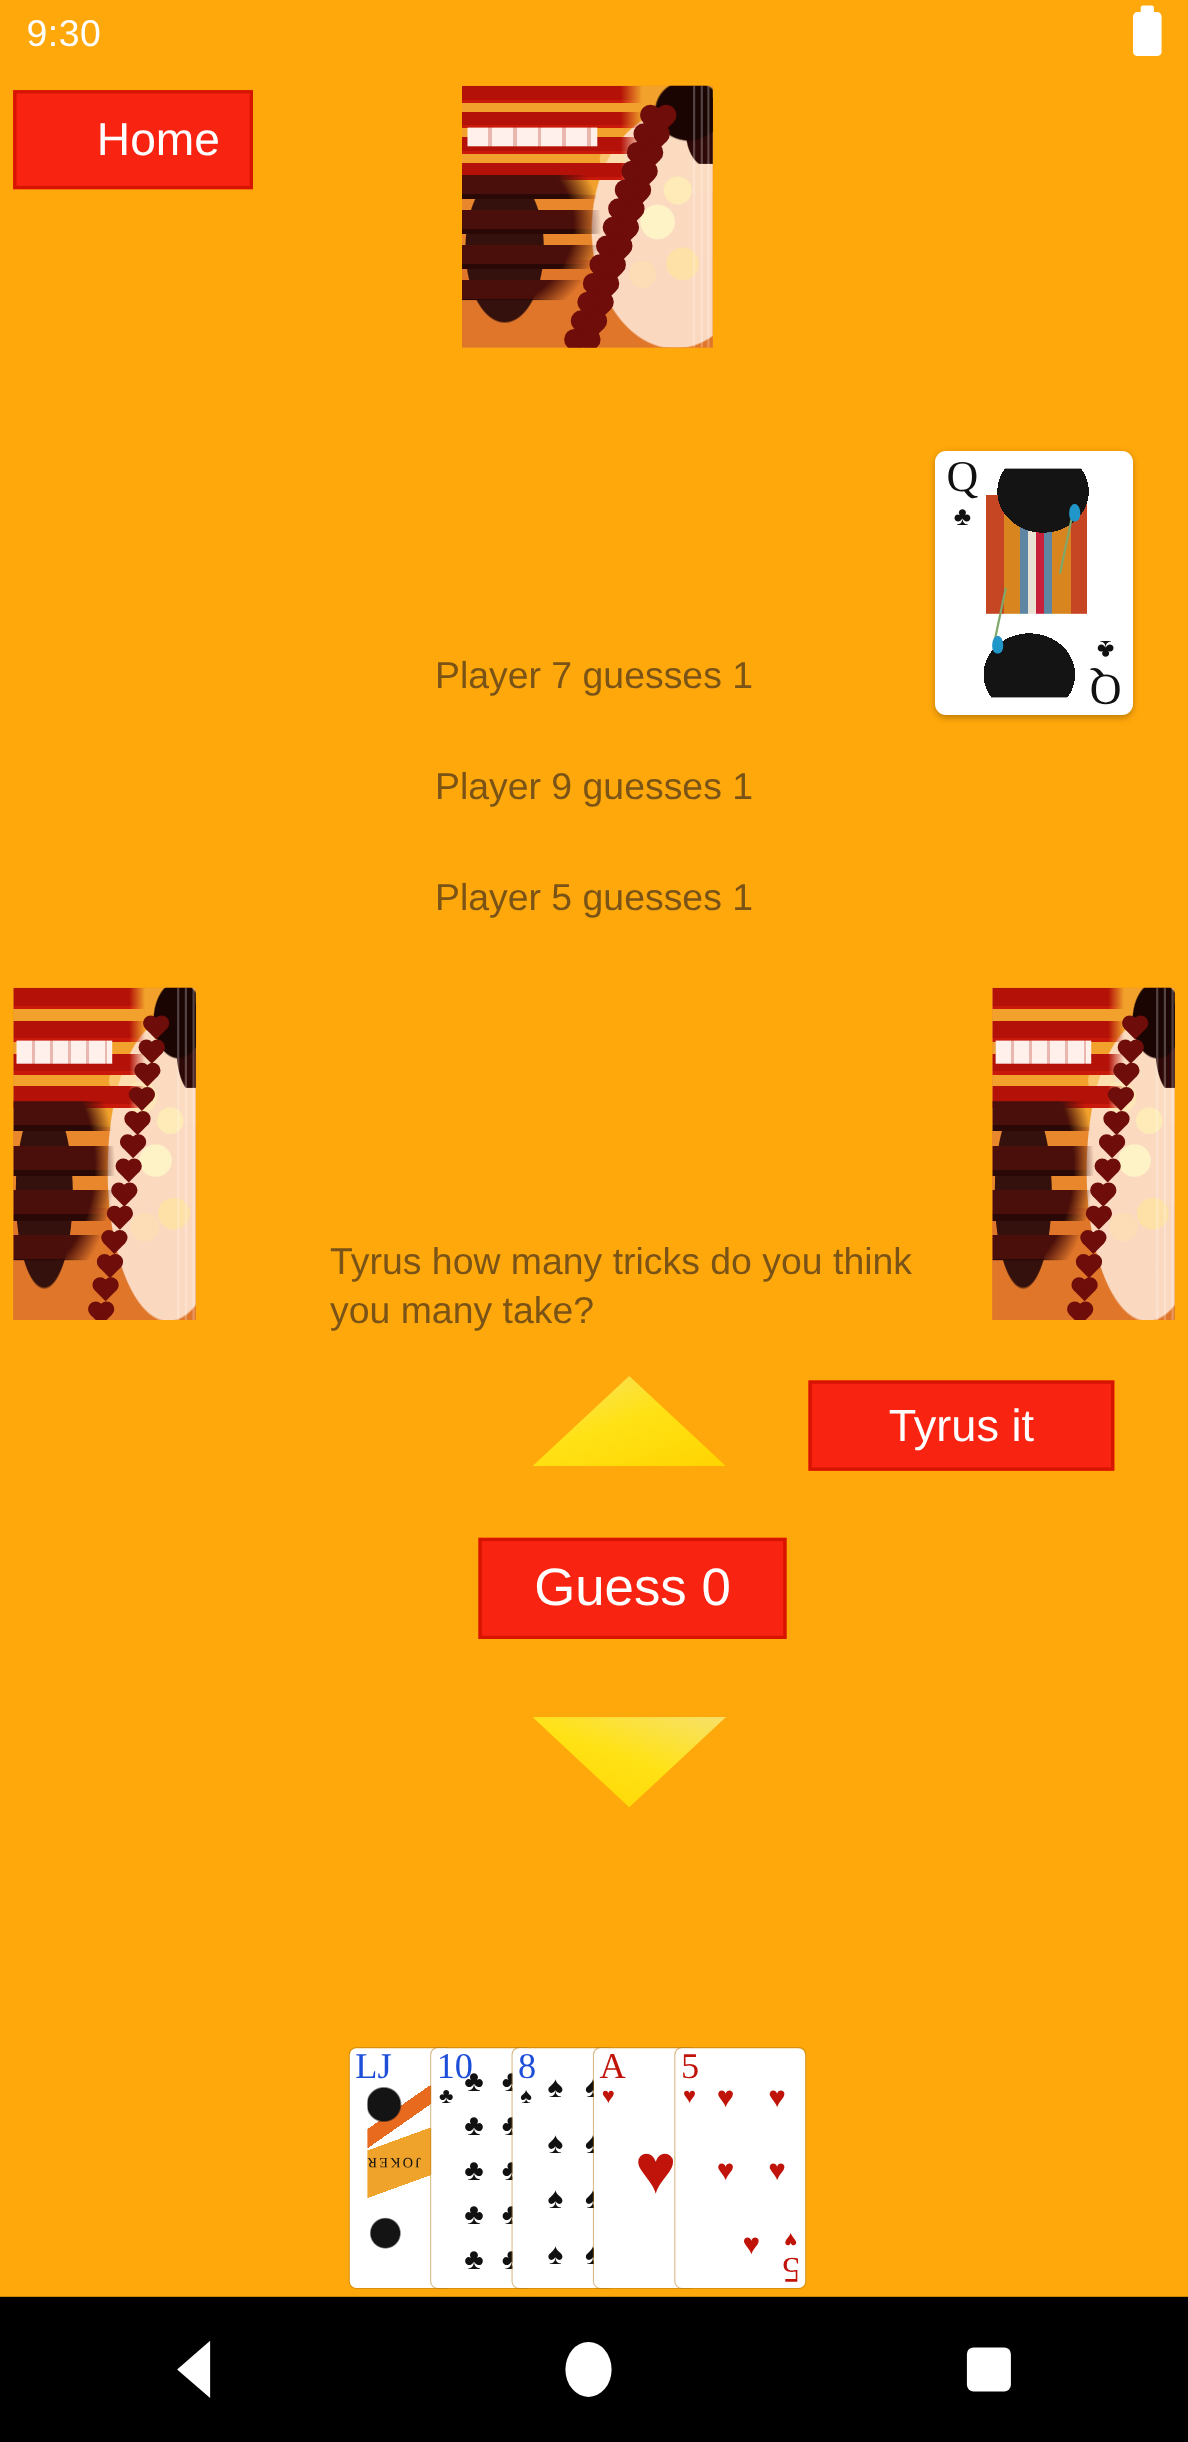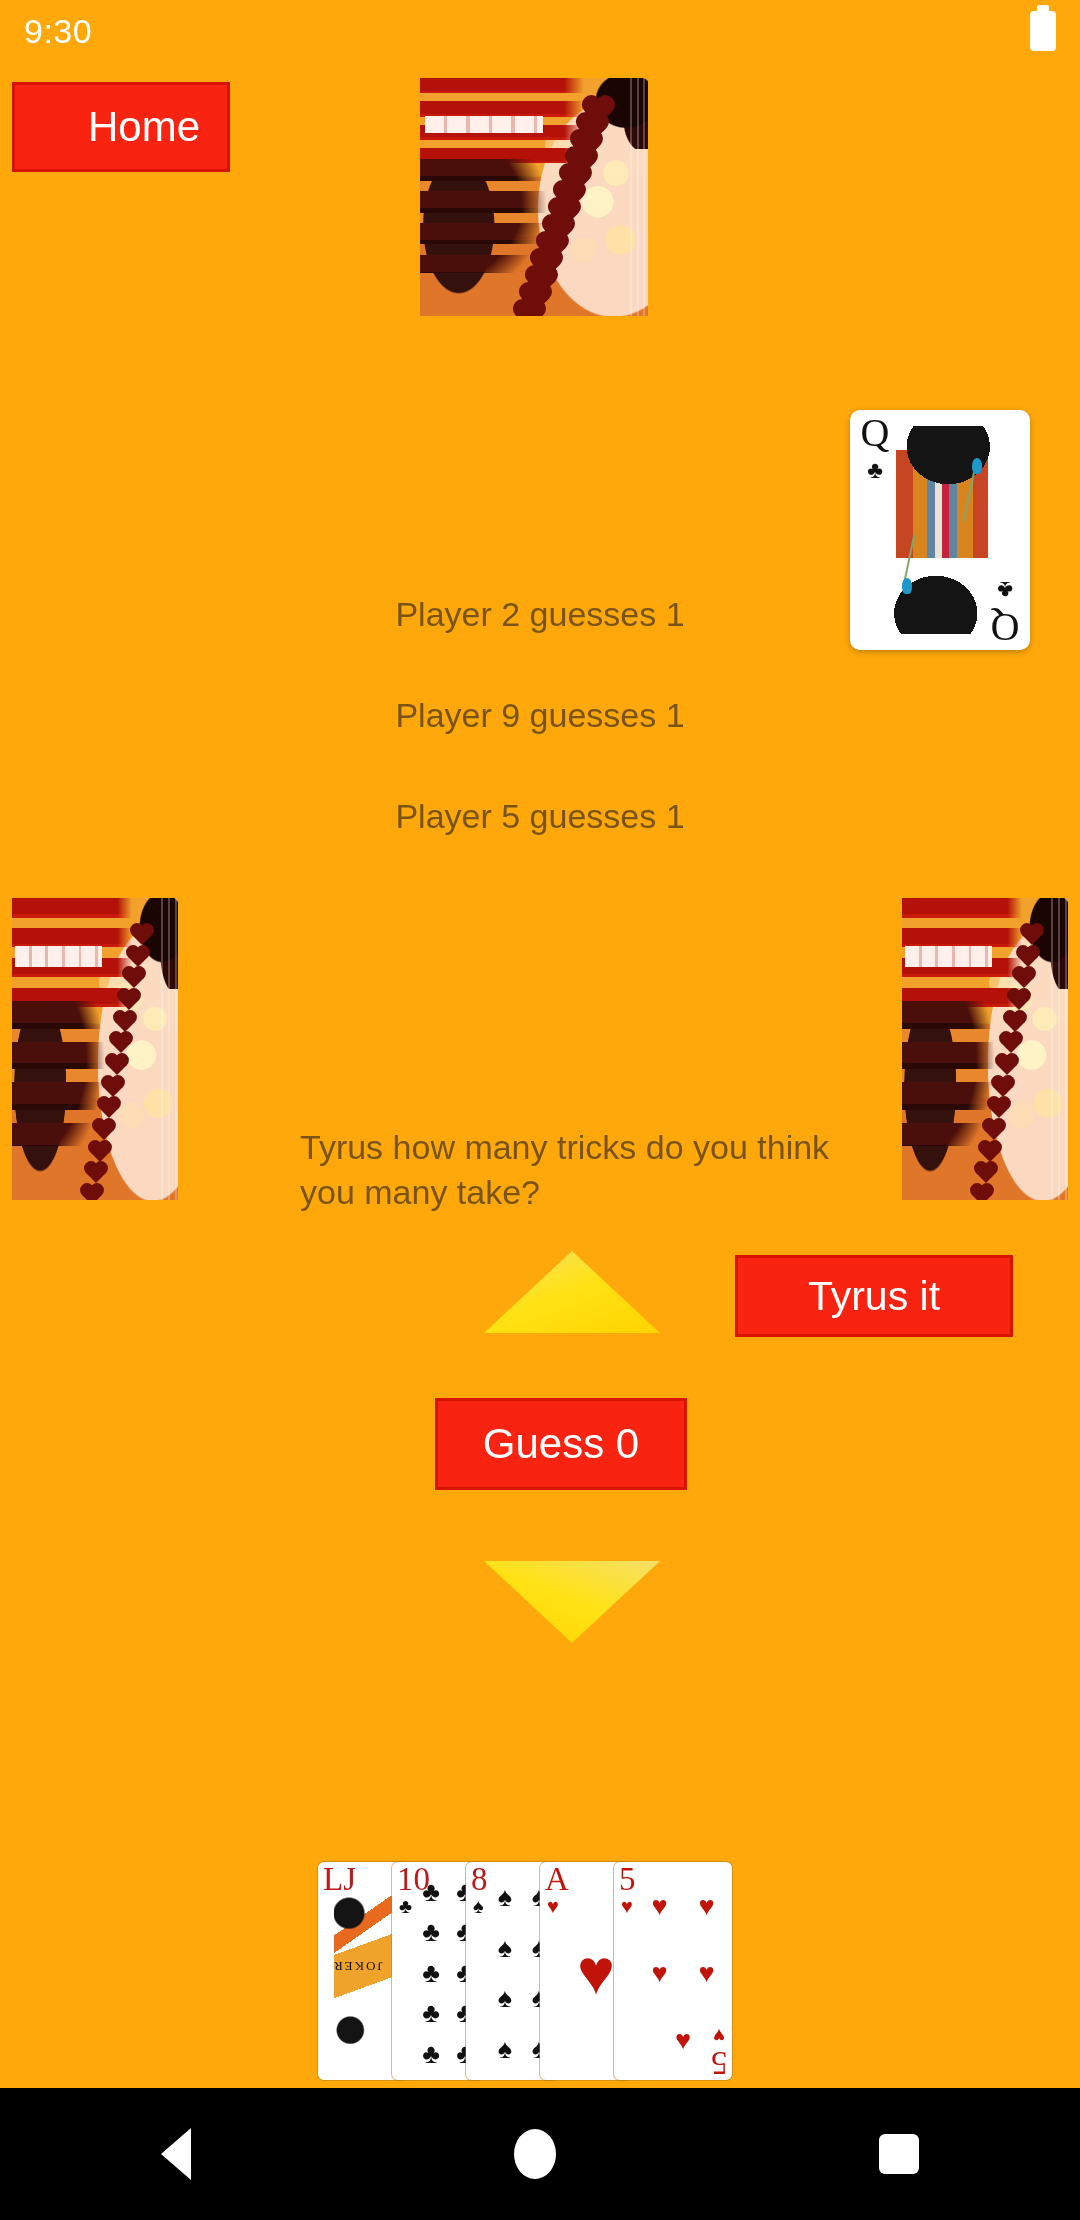--- a/index.html
+++ b/index.html
@@ -34,21 +34,21 @@
     color:#ffffff;
     font-size:40px;
     display:flex;align-items:center;justify-content:center;
     box-sizing:border-box;
     cursor:pointer;
     line-height:1;
   }
 
   #home-button{left:12px;top:82px;width:218px;height:90px;font-size:42px;padding-left:46px;}
   #board-it-button{left:735px;top:1255px;width:278px;height:82px;font-size:41px;}
-  #guess-button{left:435px;top:1398px;width:252px;height:92px;font-size:42px;}
+  #guess-button{left:435px;top:1398px;width:280px;height:92px;font-size:48px;}
 
   
   .cardback{
     position:absolute;
     overflow:hidden;
     background:#E8842B;
   }
   .cb-art{
     position:absolute;left:0;top:0;width:100%;height:100%;
     background:
@@ -196,21 +196,21 @@
     background:#FFA80B;
   }
   .pcard{
     position:absolute;top:0;width:92px;height:218px;
     background:#FFFFFF;border-radius:6px;
     box-shadow:0 0 0 1px rgba(180,120,20,.5);
     overflow:hidden;
   }
   .pc-idx{
     position:absolute;left:5px;top:0px;font-family:"Liberation Serif",serif;
-    font-size:33px;line-height:1.08;color:#b91c1c;
+    font-size:33px;line-height:1.08;color:#1d4ed8;
   }
   .pc-idx.red{color:#C0140A;}
   .pc-suit{
     position:absolute;left:7px;top:34px;font-size:20px;line-height:1;color:#111;
   }
   .pc-suit.red{color:#C0140A;}
   .pc-body{
     position:absolute;left:22px;top:10px;right:2px;bottom:6px;
     display:flex;flex-direction:column;align-items:center;justify-content:space-around;
     font-size:27px;color:#111;line-height:0.9;
@@ -286,21 +286,21 @@
   <div class="qc-stem" style="left:118px;top:60px;height:52px;transform:rotate(12deg);"></div>
   <div class="qc-flower" style="left:122px;top:48px;"></div>
   <div class="qc-stem" style="left:58px;top:124px;height:52px;transform:rotate(12deg);"></div>
   <div class="qc-flower" style="left:52px;top:168px;"></div>
   <div class="qc-index">Q</div>
   <div class="qc-suit">♣</div>
   <div class="qc-index-b">Q</div>
   <div class="qc-suit-b">♣</div>
 </div>
 
-<div class="guessline" id="guess-line-0">Player 2 guesses 1</div>
+<div class="guessline" id="guess-line-0">Player 7 guesses 1</div>
 <div class="guessline" id="guess-line-1">Player 9 guesses 1</div>
 <div class="guessline" id="guess-line-2">Player 5 guesses 1</div>
 
 <div class="cardback" id="left-card-stack">
   <div class="cb-art"></div>
   <div class="cb-fan"></div>
   <div class="cb-white"></div>
   <div class="cb-fan2"></div>
   <div class="cb-dark"></div>
   <div class="cb-hearts">

